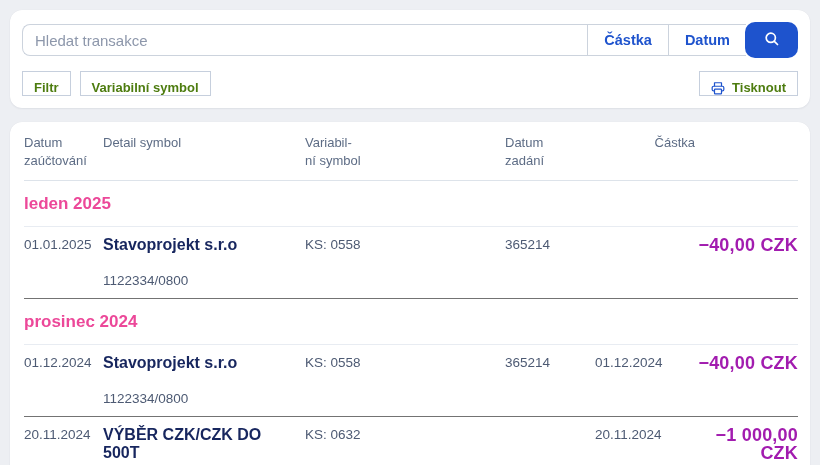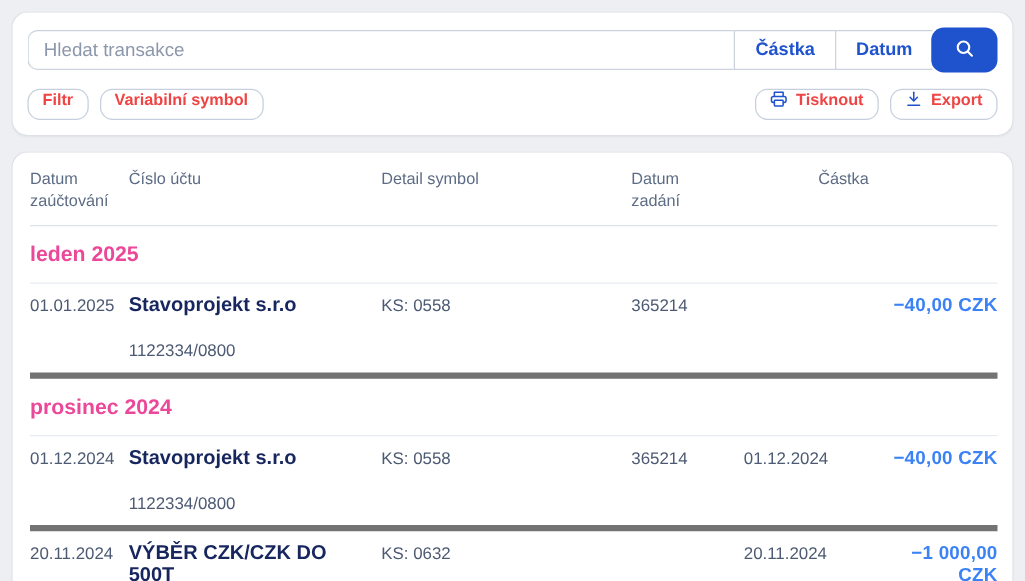--- a/index.html
+++ b/index.html
@@ -41,25 +41,25 @@
     width: 53px; height: 36px; flex: 0 0 53px;
     border: 0; border-radius: 10px;
     background: #1e53cd; color: #fff;
     display: flex; align-items: center; justify-content: center;
     cursor: pointer; margin-left: -1px;
   }
   .toolbar-row { display: flex; justify-content: space-between; align-items: center; margin-top: 13px; }
   .toolbar-left, .toolbar-right { display: flex; gap: 9px; }
   .chip-btn {
     height: 25px; padding: 0 11px;
-    border: 1px solid #c6cfdd; border-radius: 10px;
-    background: #fff; color: #ef4444;
+    border: 1px solid #c6cfdd; border-radius: 0;
+    background: #fff; color: #4d7c0f;
     font-family: "Liberation Sans", sans-serif;
     font-weight: 700; font-size: 13px;
-    display: inline-flex; align-items: flex-start; gap: 7px;
+    display: inline-flex; align-items: flex-end; gap: 7px;
     cursor: pointer;
   }
   .chip-btn svg { display: block; }
 
   
   .table-card { padding: 0 12px 0 14px; min-height: 355px; }
   .grid {
     display: grid;
     grid-template-columns: 79px 202px 200px 90px 100px 1fr;
   }
@@ -70,31 +70,31 @@
   }
   .th span { display: block; }
   .th-right { text-align: right; }
   .group-label {
     padding: 13px 0 12px;
     font-size: 17px; font-weight: 700; color: #ec4899;
     border-bottom: 1px solid #e8ecf2;
   }
   .row {
     padding: 9px 0 8px;
-    border-bottom: 5px solid #737373;
+    border-bottom: 1px solid #737373;
     font-size: 13.5px; line-height: 18px; color: #4d5a73;
     cursor: pointer;
   }
   .row:last-child { border-bottom: 0; }
   .cell { padding-right: 8px; }
   .counterparty { font-weight: 700; color: #17265e; font-size: 16px; }
   .account { color: #4d5a73; margin-top: 18px; }
   .amount {
-    text-align: right; font-weight: 700; color: #3b82f6;
-    font-size: 15px; letter-spacing: .2px; padding-right: 0;
+    text-align: right; font-weight: 700; color: #a21caf;
+    font-size: 18px; letter-spacing: .2px; padding-right: 0;
   }
 </style>
 </head>
 <body>
 
 <div class="page">
 
   <section class="card search-card">
     <div class="search-group">
       <input class="search-input" type="text" placeholder="Hledat transakce" style="">
@@ -122,46 +122,37 @@
         <button class="chip-btn">
           <span>
             <svg width="14" height="14" viewBox="0 0 24 24" fill="none" stroke="#1e53cd" stroke-width="2.1" stroke-linejoin="round">
               <path d="M6 9V3h12v6"></path>
               <path d="M6 17H4.5A2.5 2.5 0 0 1 2 14.5v-3A2.5 2.5 0 0 1 4.5 9h15A2.5 2.5 0 0 1 22 11.5v3a2.5 2.5 0 0 1-2.5 2.5H18"></path>
               <rect x="6" y="14" width="12" height="8" rx="1"></rect>
             </svg>
           </span>
           <span>Tisknout</span>
         </button>
-        <button class="chip-btn">
-          <span>
-            <svg width="14" height="14" viewBox="0 0 24 24" fill="none" stroke="#1e53cd" stroke-width="2.1" stroke-linecap="round" stroke-linejoin="round">
-              <path d="M12 3v11"></path>
-              <path d="m7 10 5 5 5-5"></path>
-              <path d="M4 21h16"></path>
-            </svg>
-          </span>
-          <span>Export</span>
-        </button>
       </div>
     </div>
   </section>
 
   <section class="card table-card">
 
     <div class="grid thead">
       <div class="th cell">
         <span>Datum</span>
         <span>zaúčtování</span>
       </div>
       <div class="th cell">
-        <span>Číslo účtu</span>
-      </div>
-      <div class="th cell">
         <span>Detail symbol</span>
+      </div>
+      <div class="th cell">
+        <span>Variabil-</span>
+        <span>ní symbol</span>
       </div>
       <div class="th cell">
         <span>Datum</span>
         <span>zadání</span>
       </div>
       <div class="th th-right">
         <span>Částka</span>
       </div>
     </div>
 

